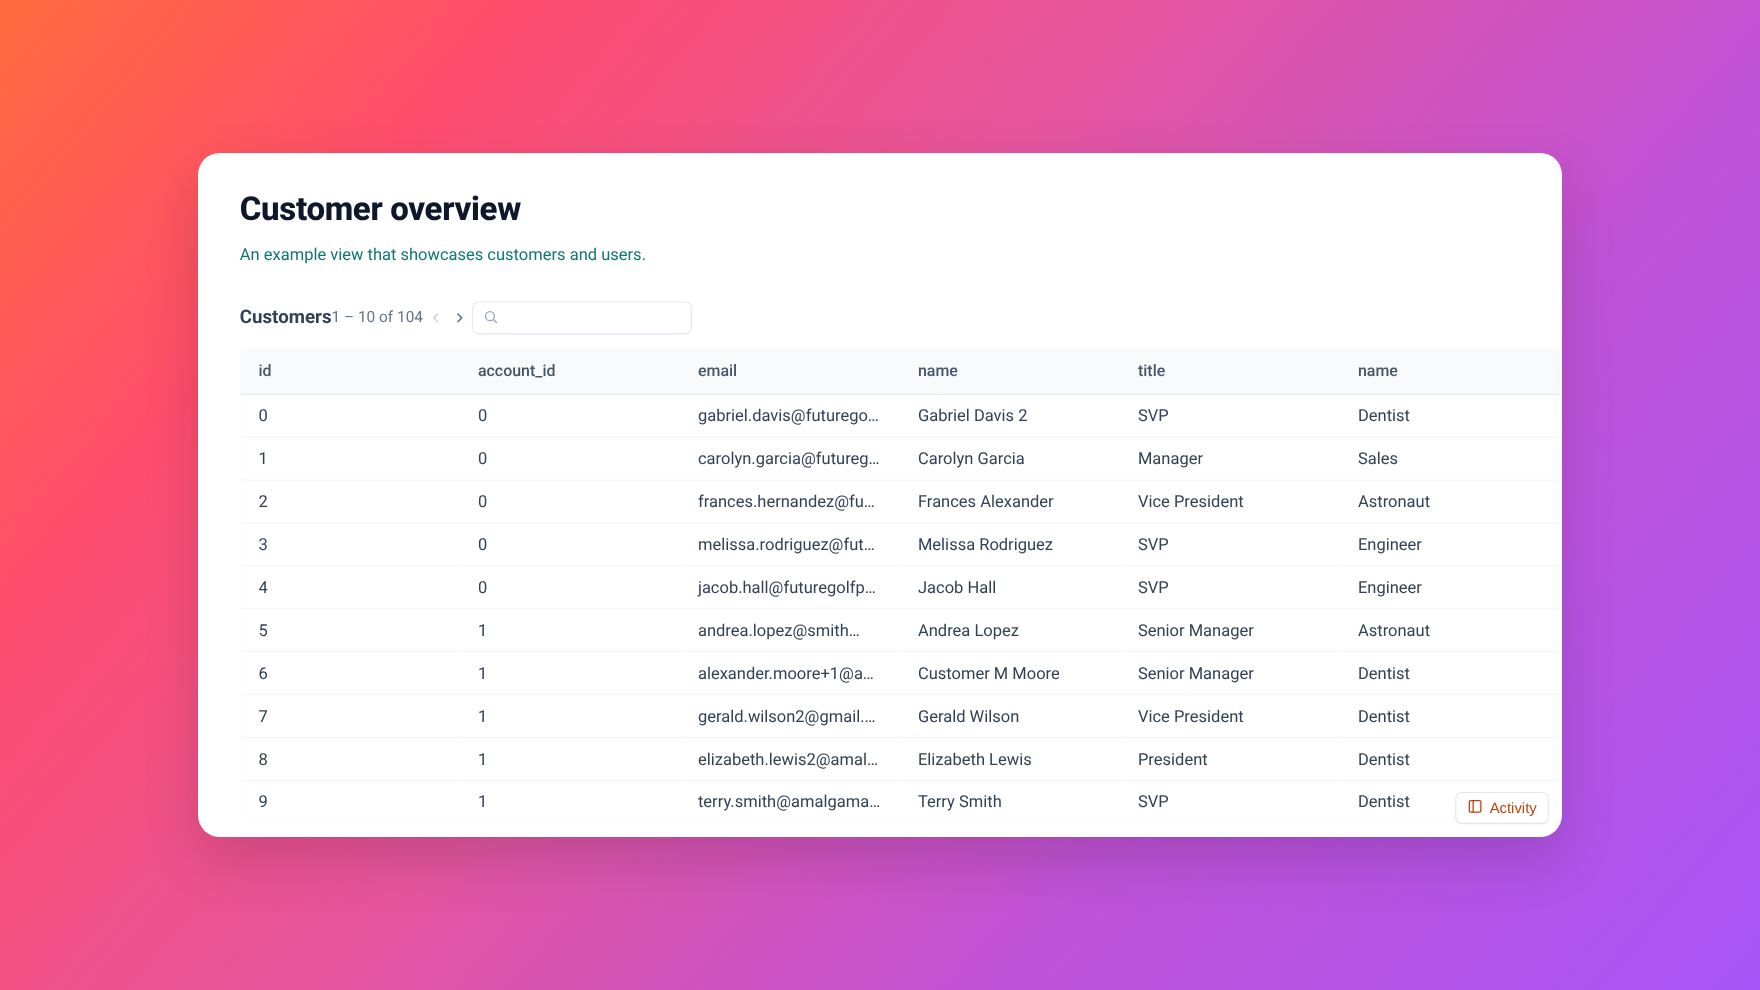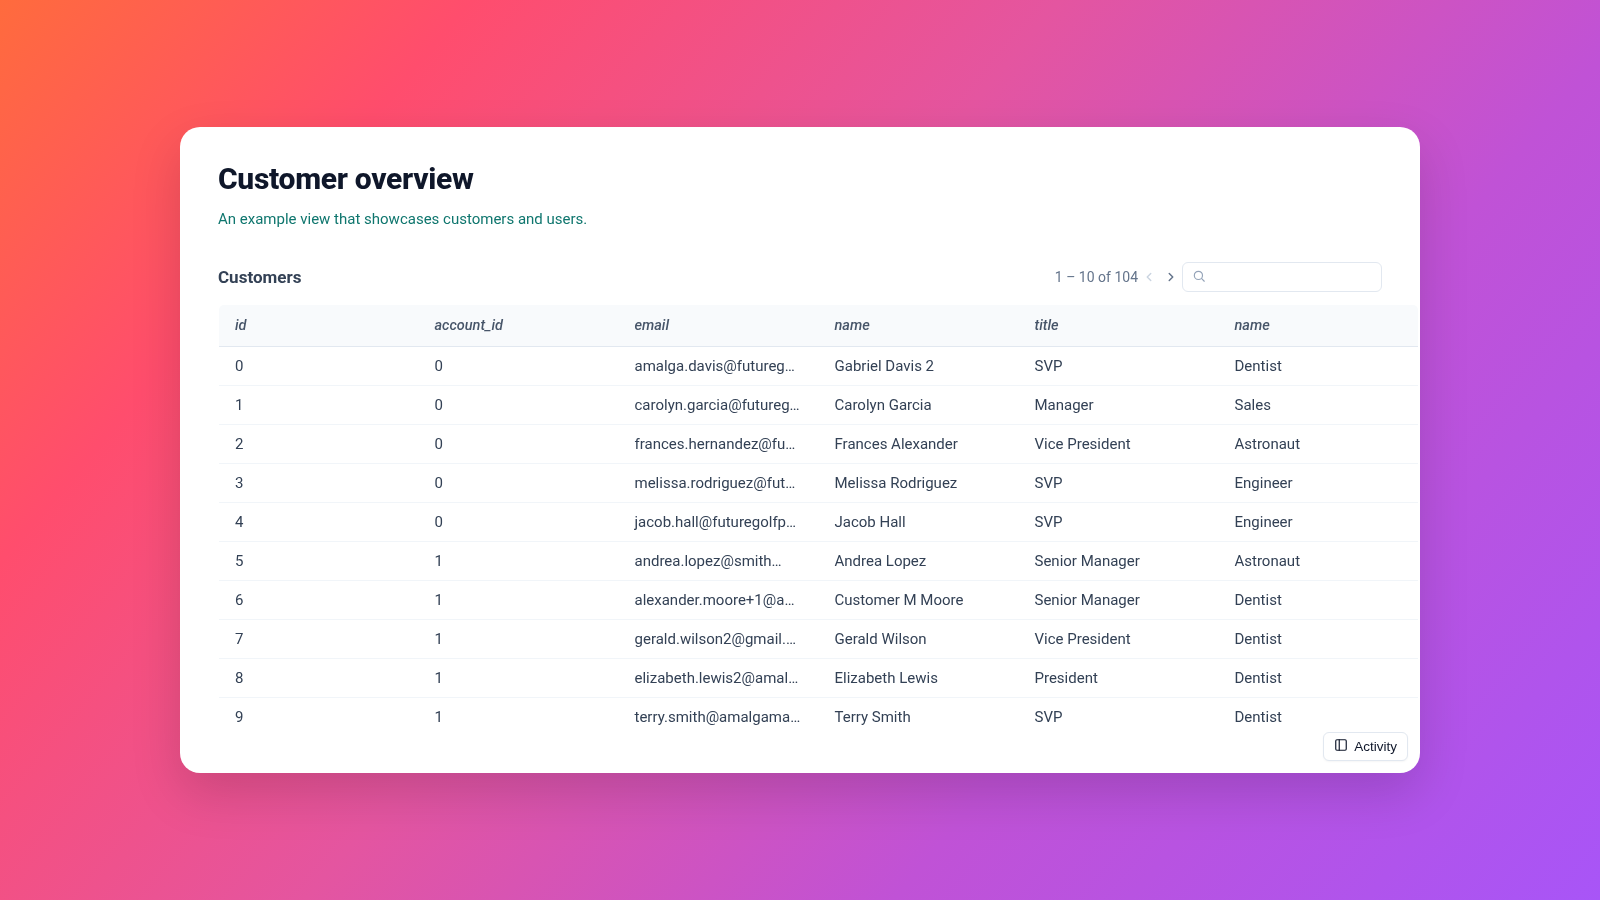--- a/index.html
+++ b/index.html
@@ -8,40 +8,39 @@
     font-family: -apple-system, BlinkMacSystemFont, "Segoe UI", Roboto, "Helvetica Neue", Arial, sans-serif;
     background: linear-gradient(130deg, #ff6b3d 0%, #ff4d6d 20%, #e455a0 45%, #c052d6 70%, #a855f7 100%);
     display: flex;
     align-items: center;
     justify-content: center;
   }
   .card {
     width: 1240px;
     background: #ffffff;
     border-radius: 20px;
-    padding: 34px 38px 36px 38px;
+    padding: 34px 38px 12px 38px;
     position: relative;
     box-shadow: 0 20px 50px rgba(0,0,0,0.15);
   }
   .page-title {
     font-size: 30px;
     font-weight: 800;
     color: #0f172a;
     letter-spacing: -0.3px;
     margin-bottom: 14px;
   }
   .page-subtitle {
     font-size: 15px;
     color: #0f766e;
     margin-bottom: 34px;
   }
   .table-header-row {
     display: flex;
     align-items: center;
-    justify-content: space-between;
     margin-bottom: 12px;
   }
   .table-title {
     font-size: 17px;
     font-weight: 700;
     color: #334155;
   }
   .table-controls {
     display: flex;
     align-items: center;
@@ -91,21 +90,20 @@
     table-layout: fixed;
   }
   thead th {
     background: #f8fafc;
     text-align: left;
     font-weight: 500;
     font-size: 14.5px;
     color: #475569;
     padding: 12px 16px;
     border-bottom: 1px solid #e2e8f0;
-    font-style: italic;
   }
   tbody td {
     font-size: 15px;
     color: #334155;
     padding: 10px 16px;
     border-bottom: 1px solid #f1f5f9;
     white-space: nowrap;
     overflow: hidden;
     text-overflow: ellipsis;
   }
@@ -121,21 +119,21 @@
     right: 12px;
     bottom: 12px;
     display: flex;
     align-items: center;
     gap: 6px;
     background: #ffffff;
     border: 1px solid #e2e8f0;
     border-radius: 6px;
     padding: 5px 10px;
     font-size: 13.5px;
-    color: #0f172a;
+    color: #c2410c;
     cursor: pointer;
     box-shadow: 0 1px 2px rgba(0,0,0,0.04);
   }
 </style>
 </head>
 <body>
 
 <div class="card">
 
   <h1 class="page-title">Customer overview</h1>
@@ -183,21 +181,21 @@
         <th>email</th>
         <th>name</th>
         <th>title</th>
         <th>name</th>
       </tr>
     </thead>
     <tbody id="customers-body">
         <tr>
           <td>0</td>
           <td>0</td>
-          <td>amalga.davis@futurego…</td>
+          <td>gabriel.davis@futurego…</td>
           <td>Gabriel Davis 2</td>
           <td>SVP</td>
           <td>Dentist</td>
         </tr>
         <tr>
           <td>1</td>
           <td>0</td>
           <td>carolyn.garcia@futureg…</td>
           <td>Carolyn Garcia</td>
           <td>Manager</td>

